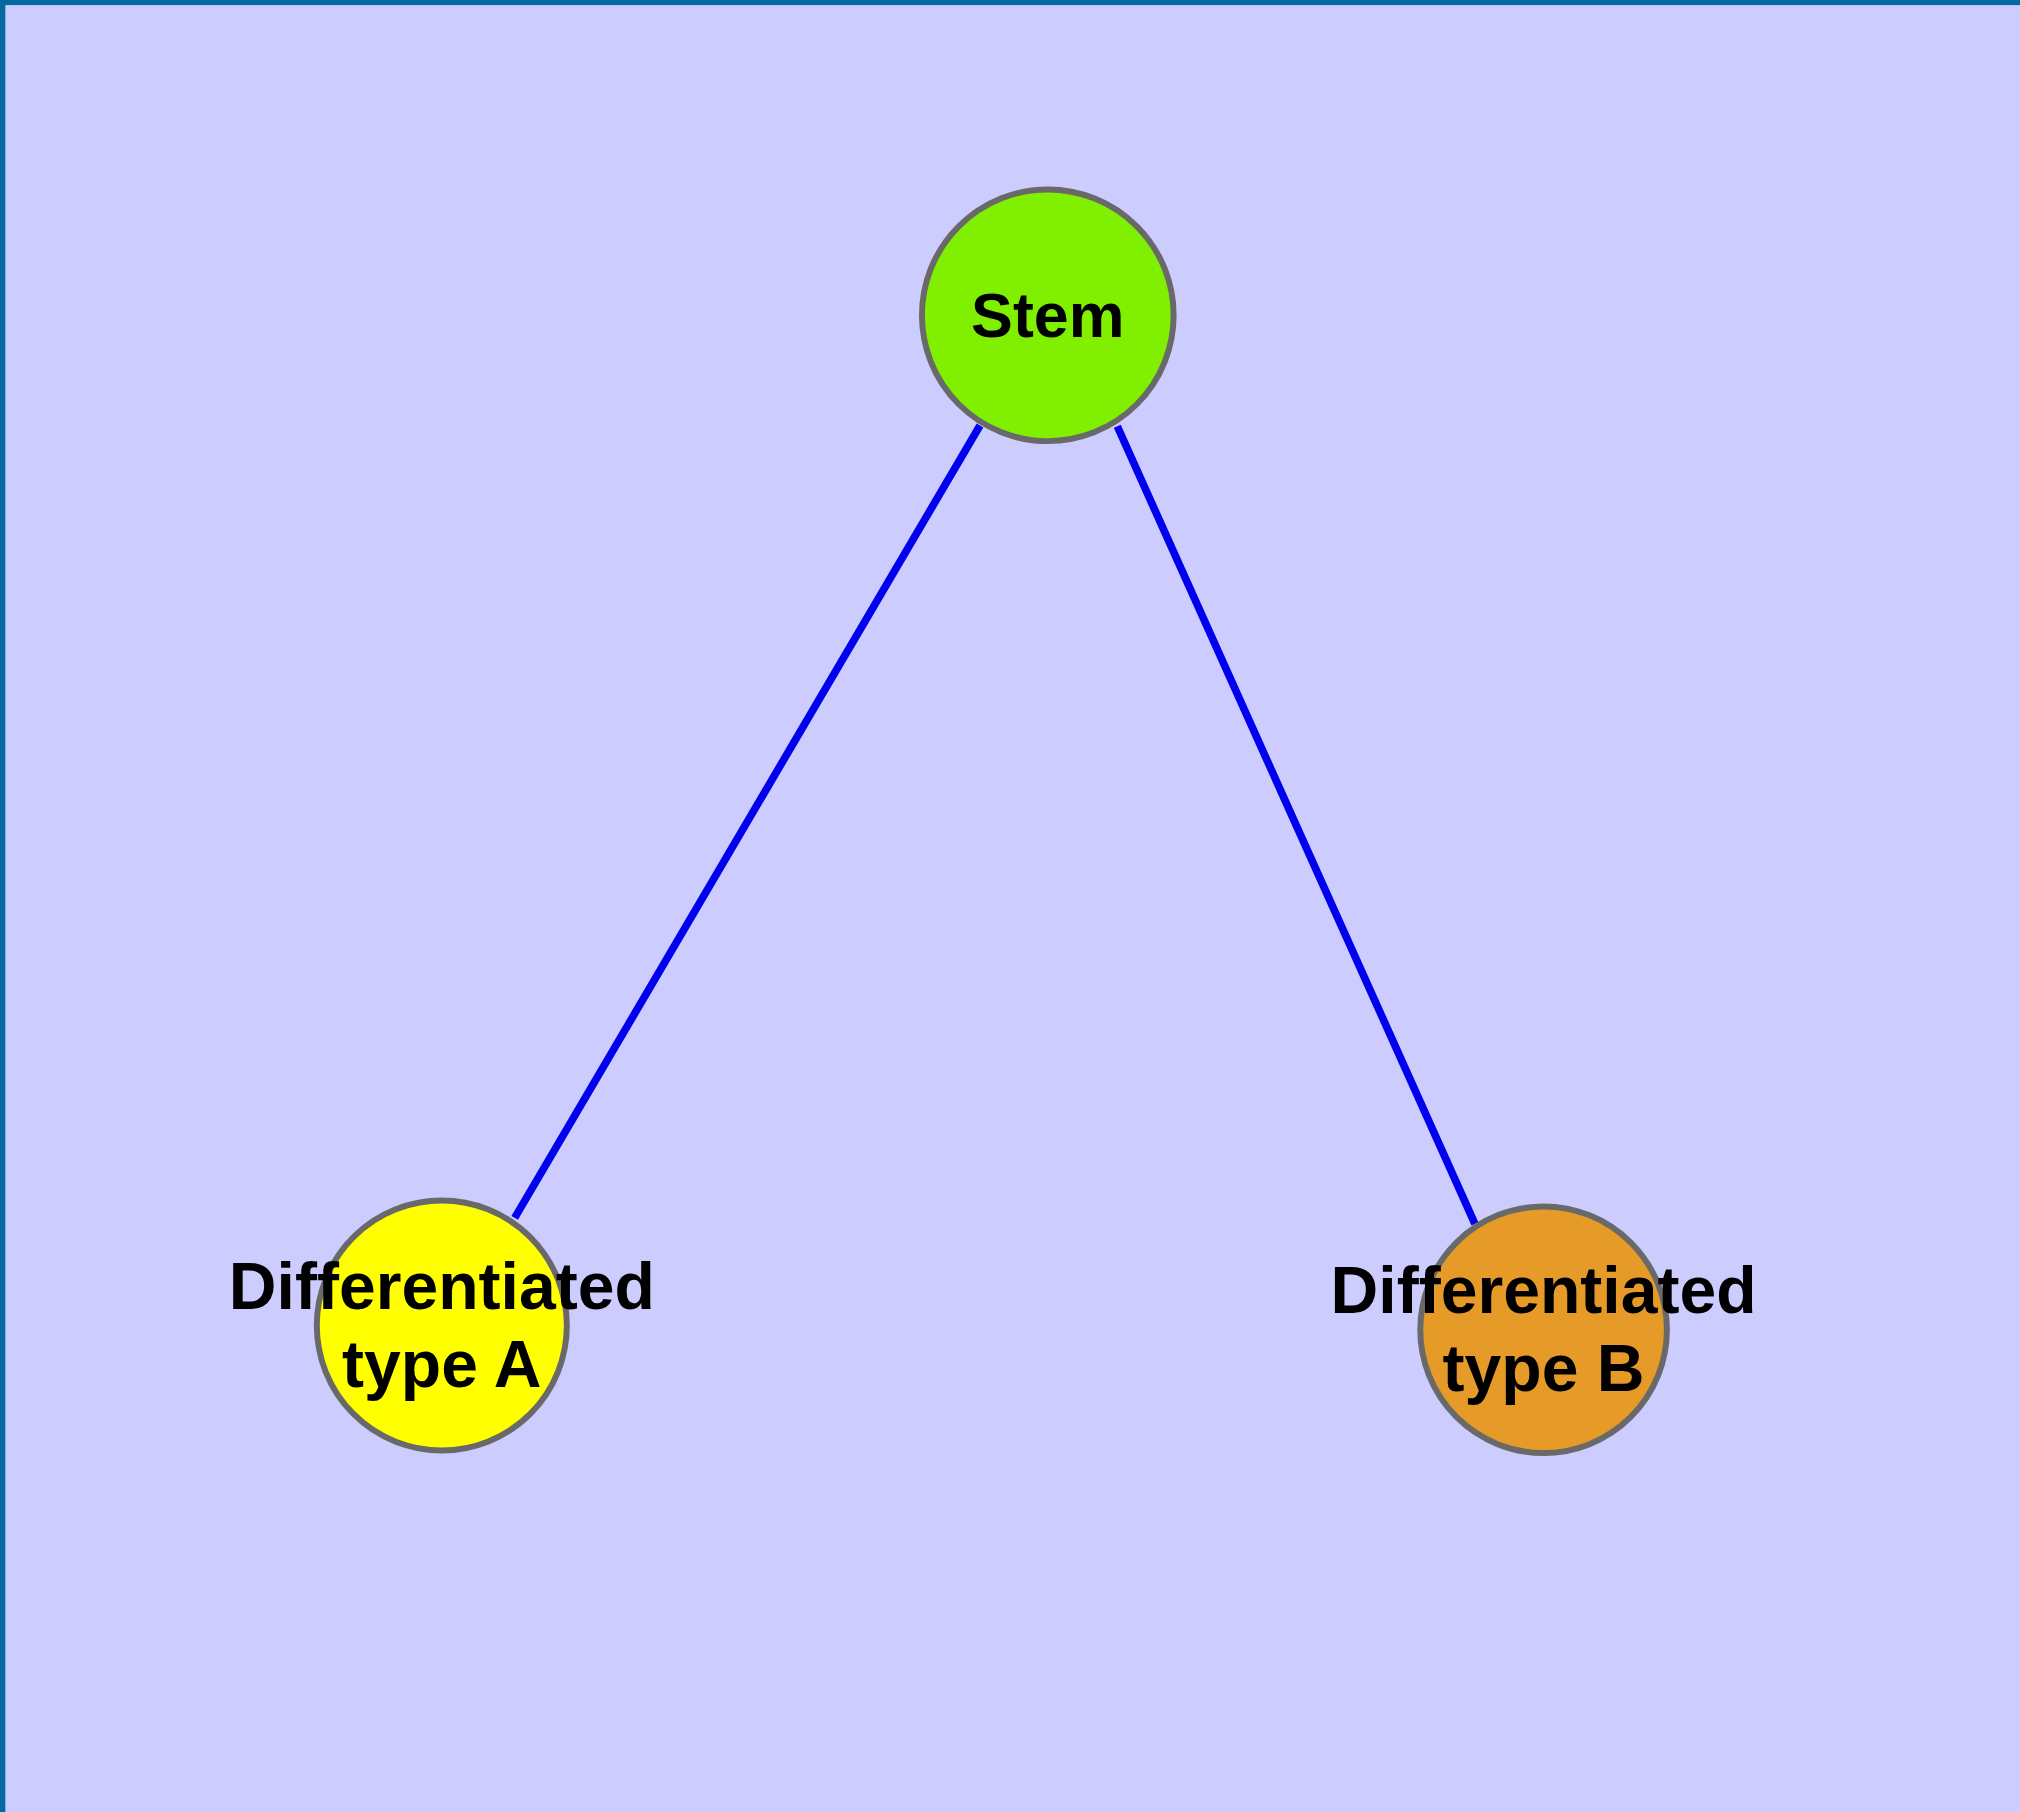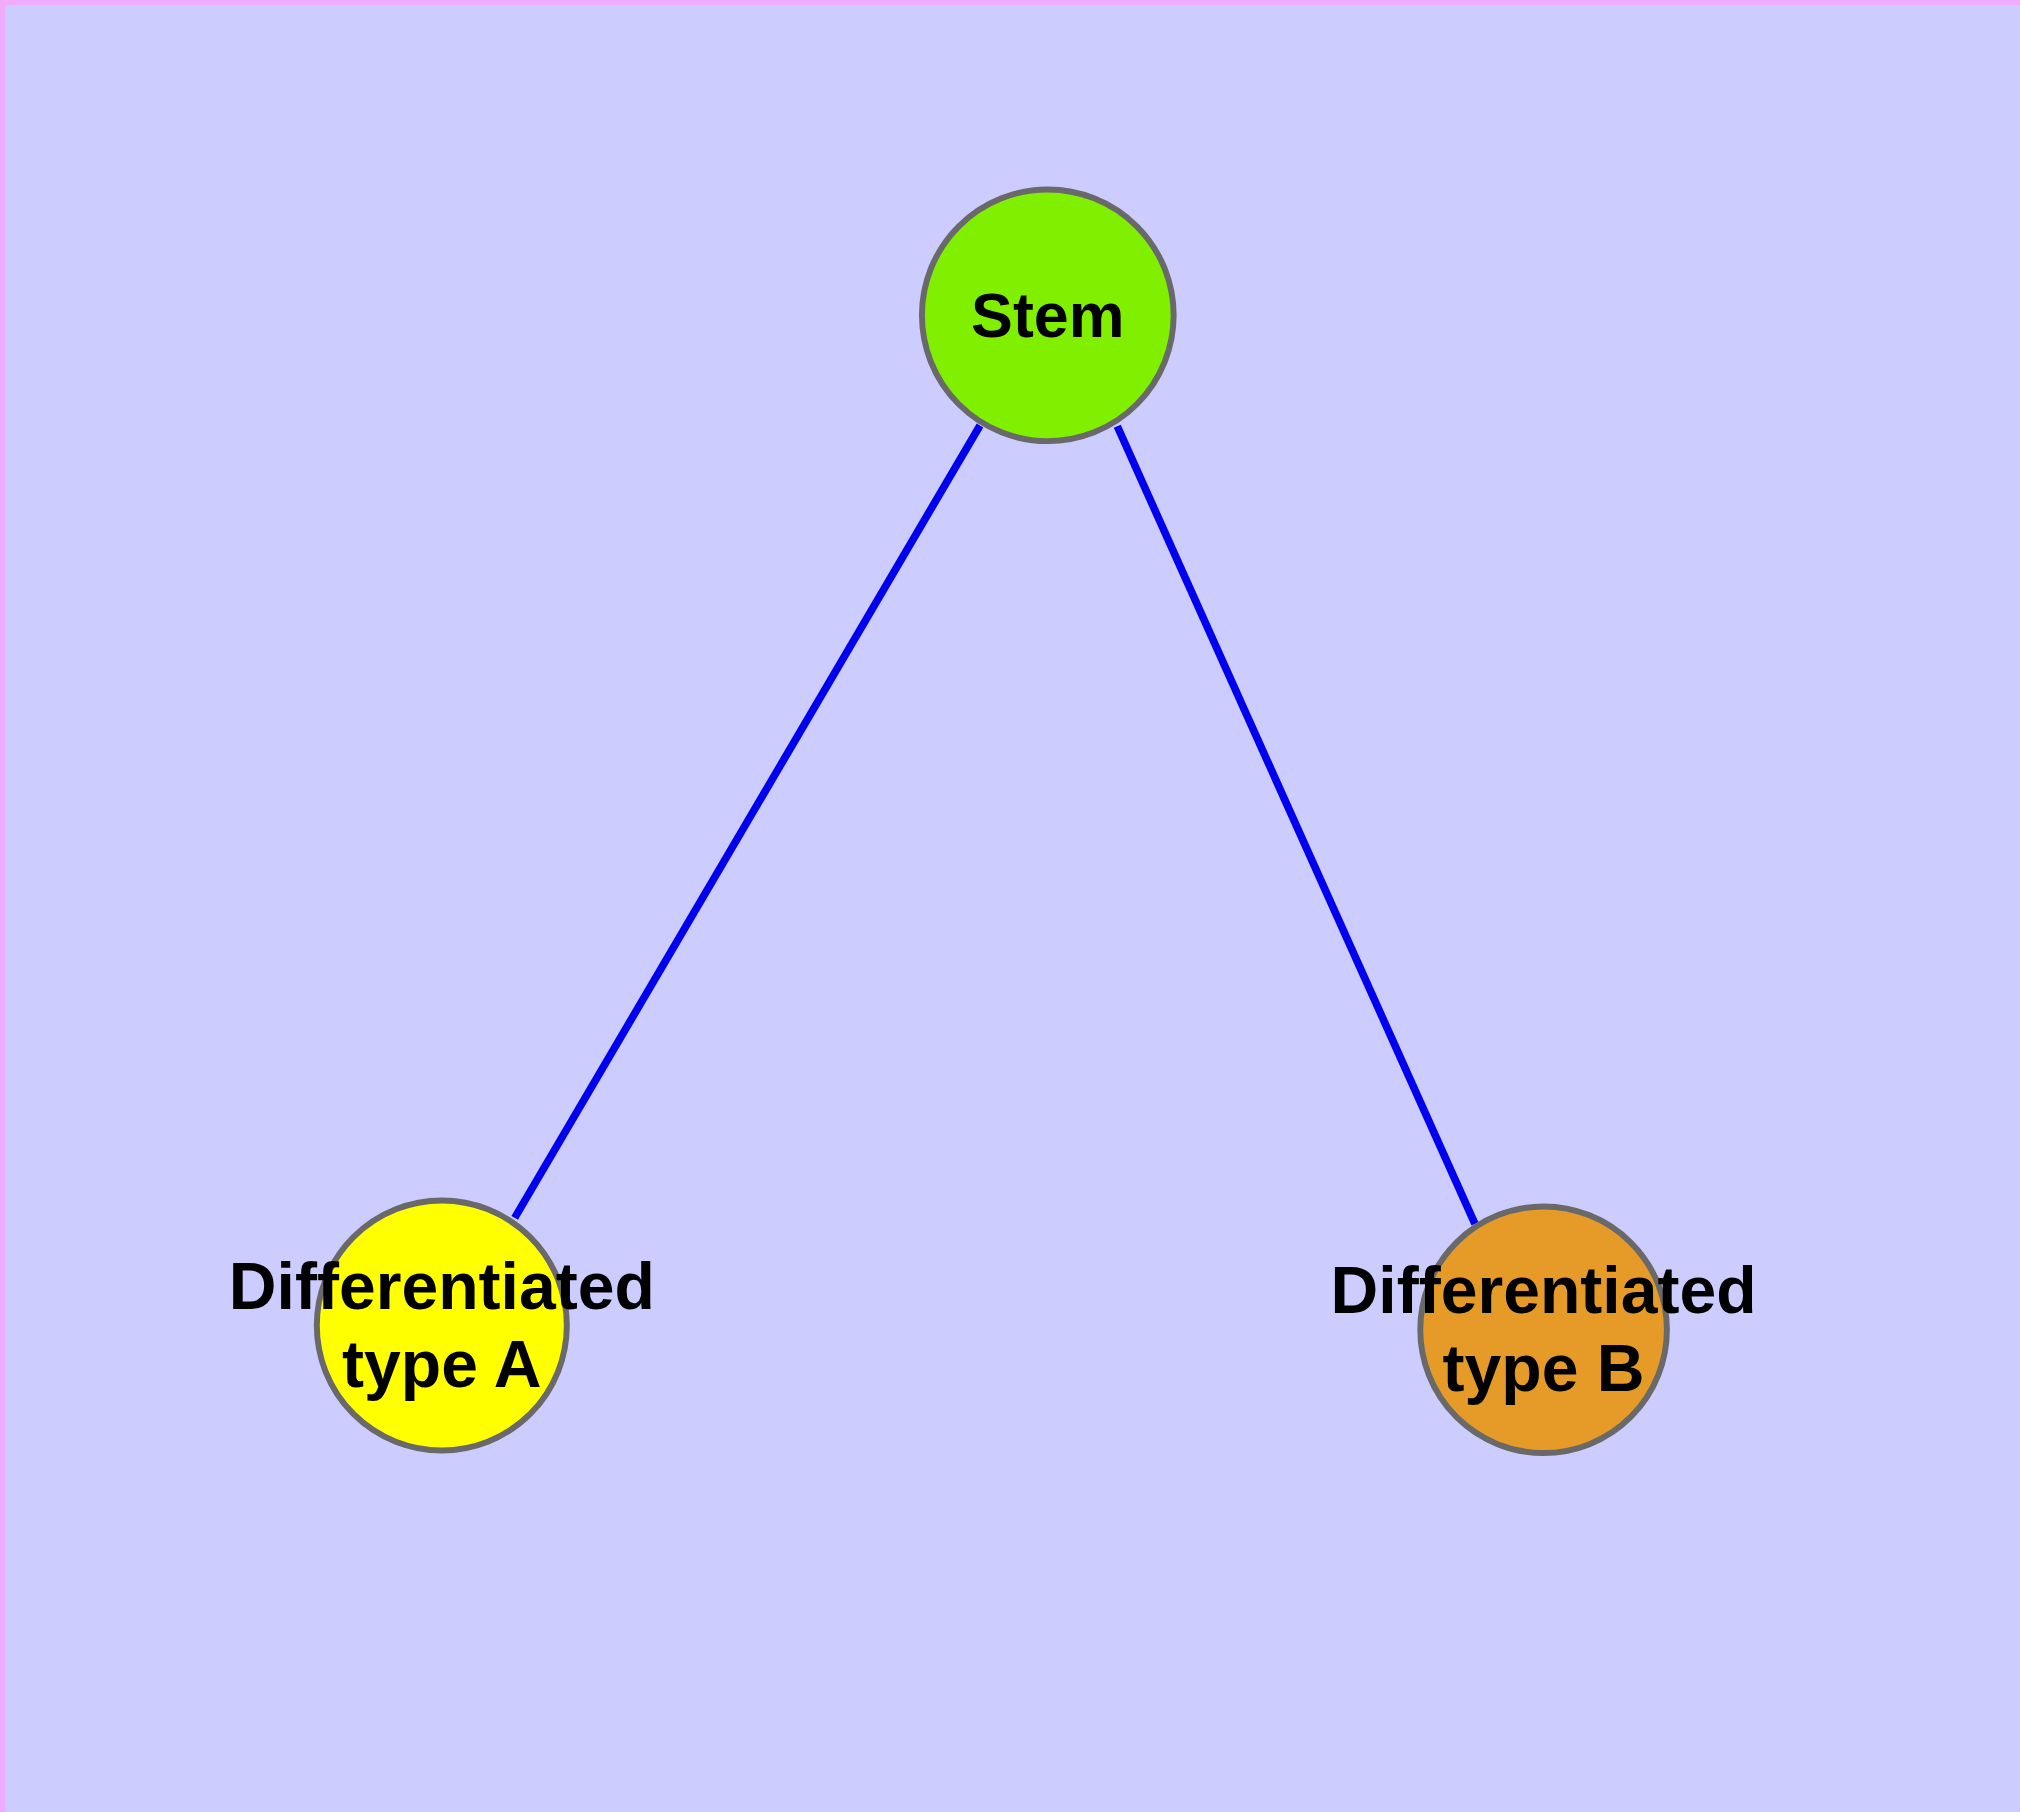--- a/index.html
+++ b/index.html
@@ -11,21 +11,21 @@
   body {
     width: 2021px;
     height: 1812px;
     overflow: hidden;
     font-family: "Liberation Sans", "DejaVu Sans", sans-serif;
   }
   #canvas {
     position: relative;
     width: 2021px;
     height: 1812px;
-    background: #f0abfc;
+    background: #0369a1;
   }
   #graph-svg {
     position: absolute;
     top: 0;
     left: 0;
     width: 2021px;
     height: 1812px;
     display: block;
   }
   .node-label {

